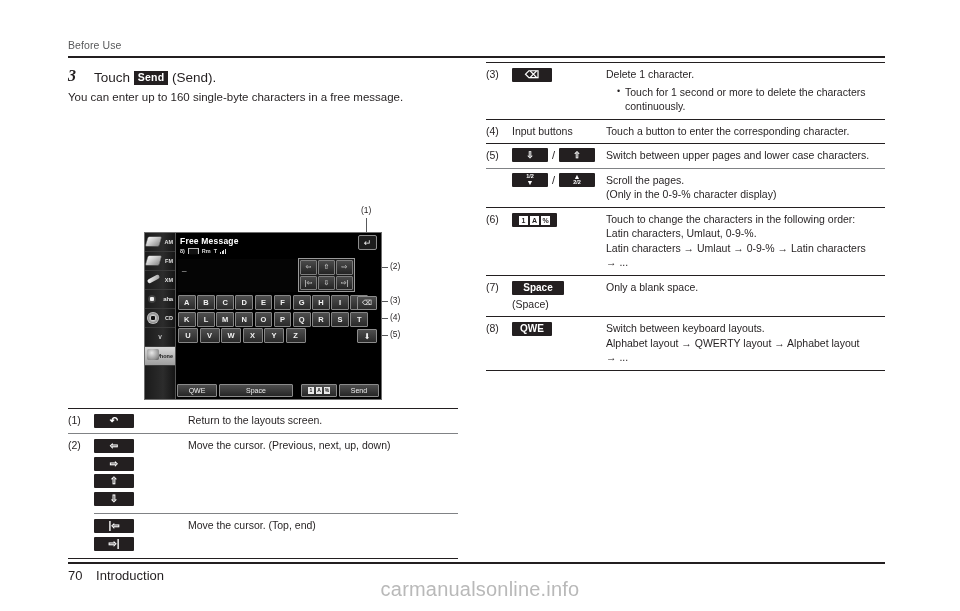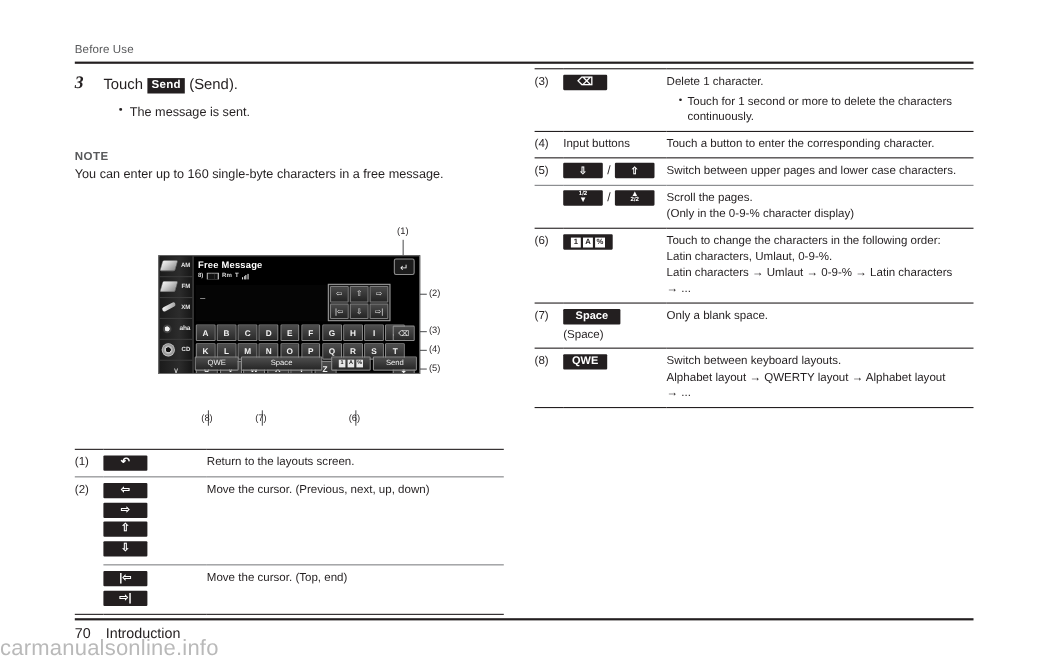--- a/index.html
+++ b/index.html
@@ -139,21 +139,21 @@
     left: 140px;
     top: 205px;
     width: 250px;
     height: 185px;
   }
   .device {
     position: absolute;
     left: 4px;
     top: 27px;
     width: 238px;
-    height: 108px;
+    height: 168px;
     background: #000;
     border: 1px solid #6e6e6e;
     box-sizing: border-box;
     overflow: hidden;
   }
   .dev-sidebar {
     position: absolute;
     left: 0; top: 0;
     width: 30px; height: 100%;
     background: linear-gradient(90deg,#1b1b1b 0%, #2c2c2c 60%, #151515 100%);
@@ -492,20 +492,21 @@
     top: 568px;
     font-size: 13px;
     color: #231f20;
   }
   .folio .num { font-weight: normal; margin-right: 10px; }
   .watermark {
     position: absolute;
     left: 0;
     top: 578px;
     width: 960px;
+    text-align: center;
     font-size: 20px;
     color: #b9b9b9;
     letter-spacing: 0.2px;
   }
 </style>
 </head>
 <body>
 
 <div class="page">
 
@@ -516,25 +517,21 @@
 
     <div class="step">
       <span class="step-num">3</span>
       <span class="step-text">
         <span>Touch</span>
         <span class="kb">Send</span>
         <span>(Send).</span>
       </span>
     </div>
 
-    <ul class="bullets">
-      <li>The message is sent.</li>
-    </ul>
-
-    <div class="note-head">NOTE</div>
+
     <div class="note-body">You can enter up to 160 single-byte characters in a free message.</div>
 
   </div>
 
   <div class="figure">
 
     <div class="callout" style="left:221px; top:0px;">(1)</div>
     <div class="lead" style="left:226px; top:13px; width:1px; height:22px;"></div>
 
     <div class="lead" style="left:216px; top:62px; width:32px; height:1px;"></div>

